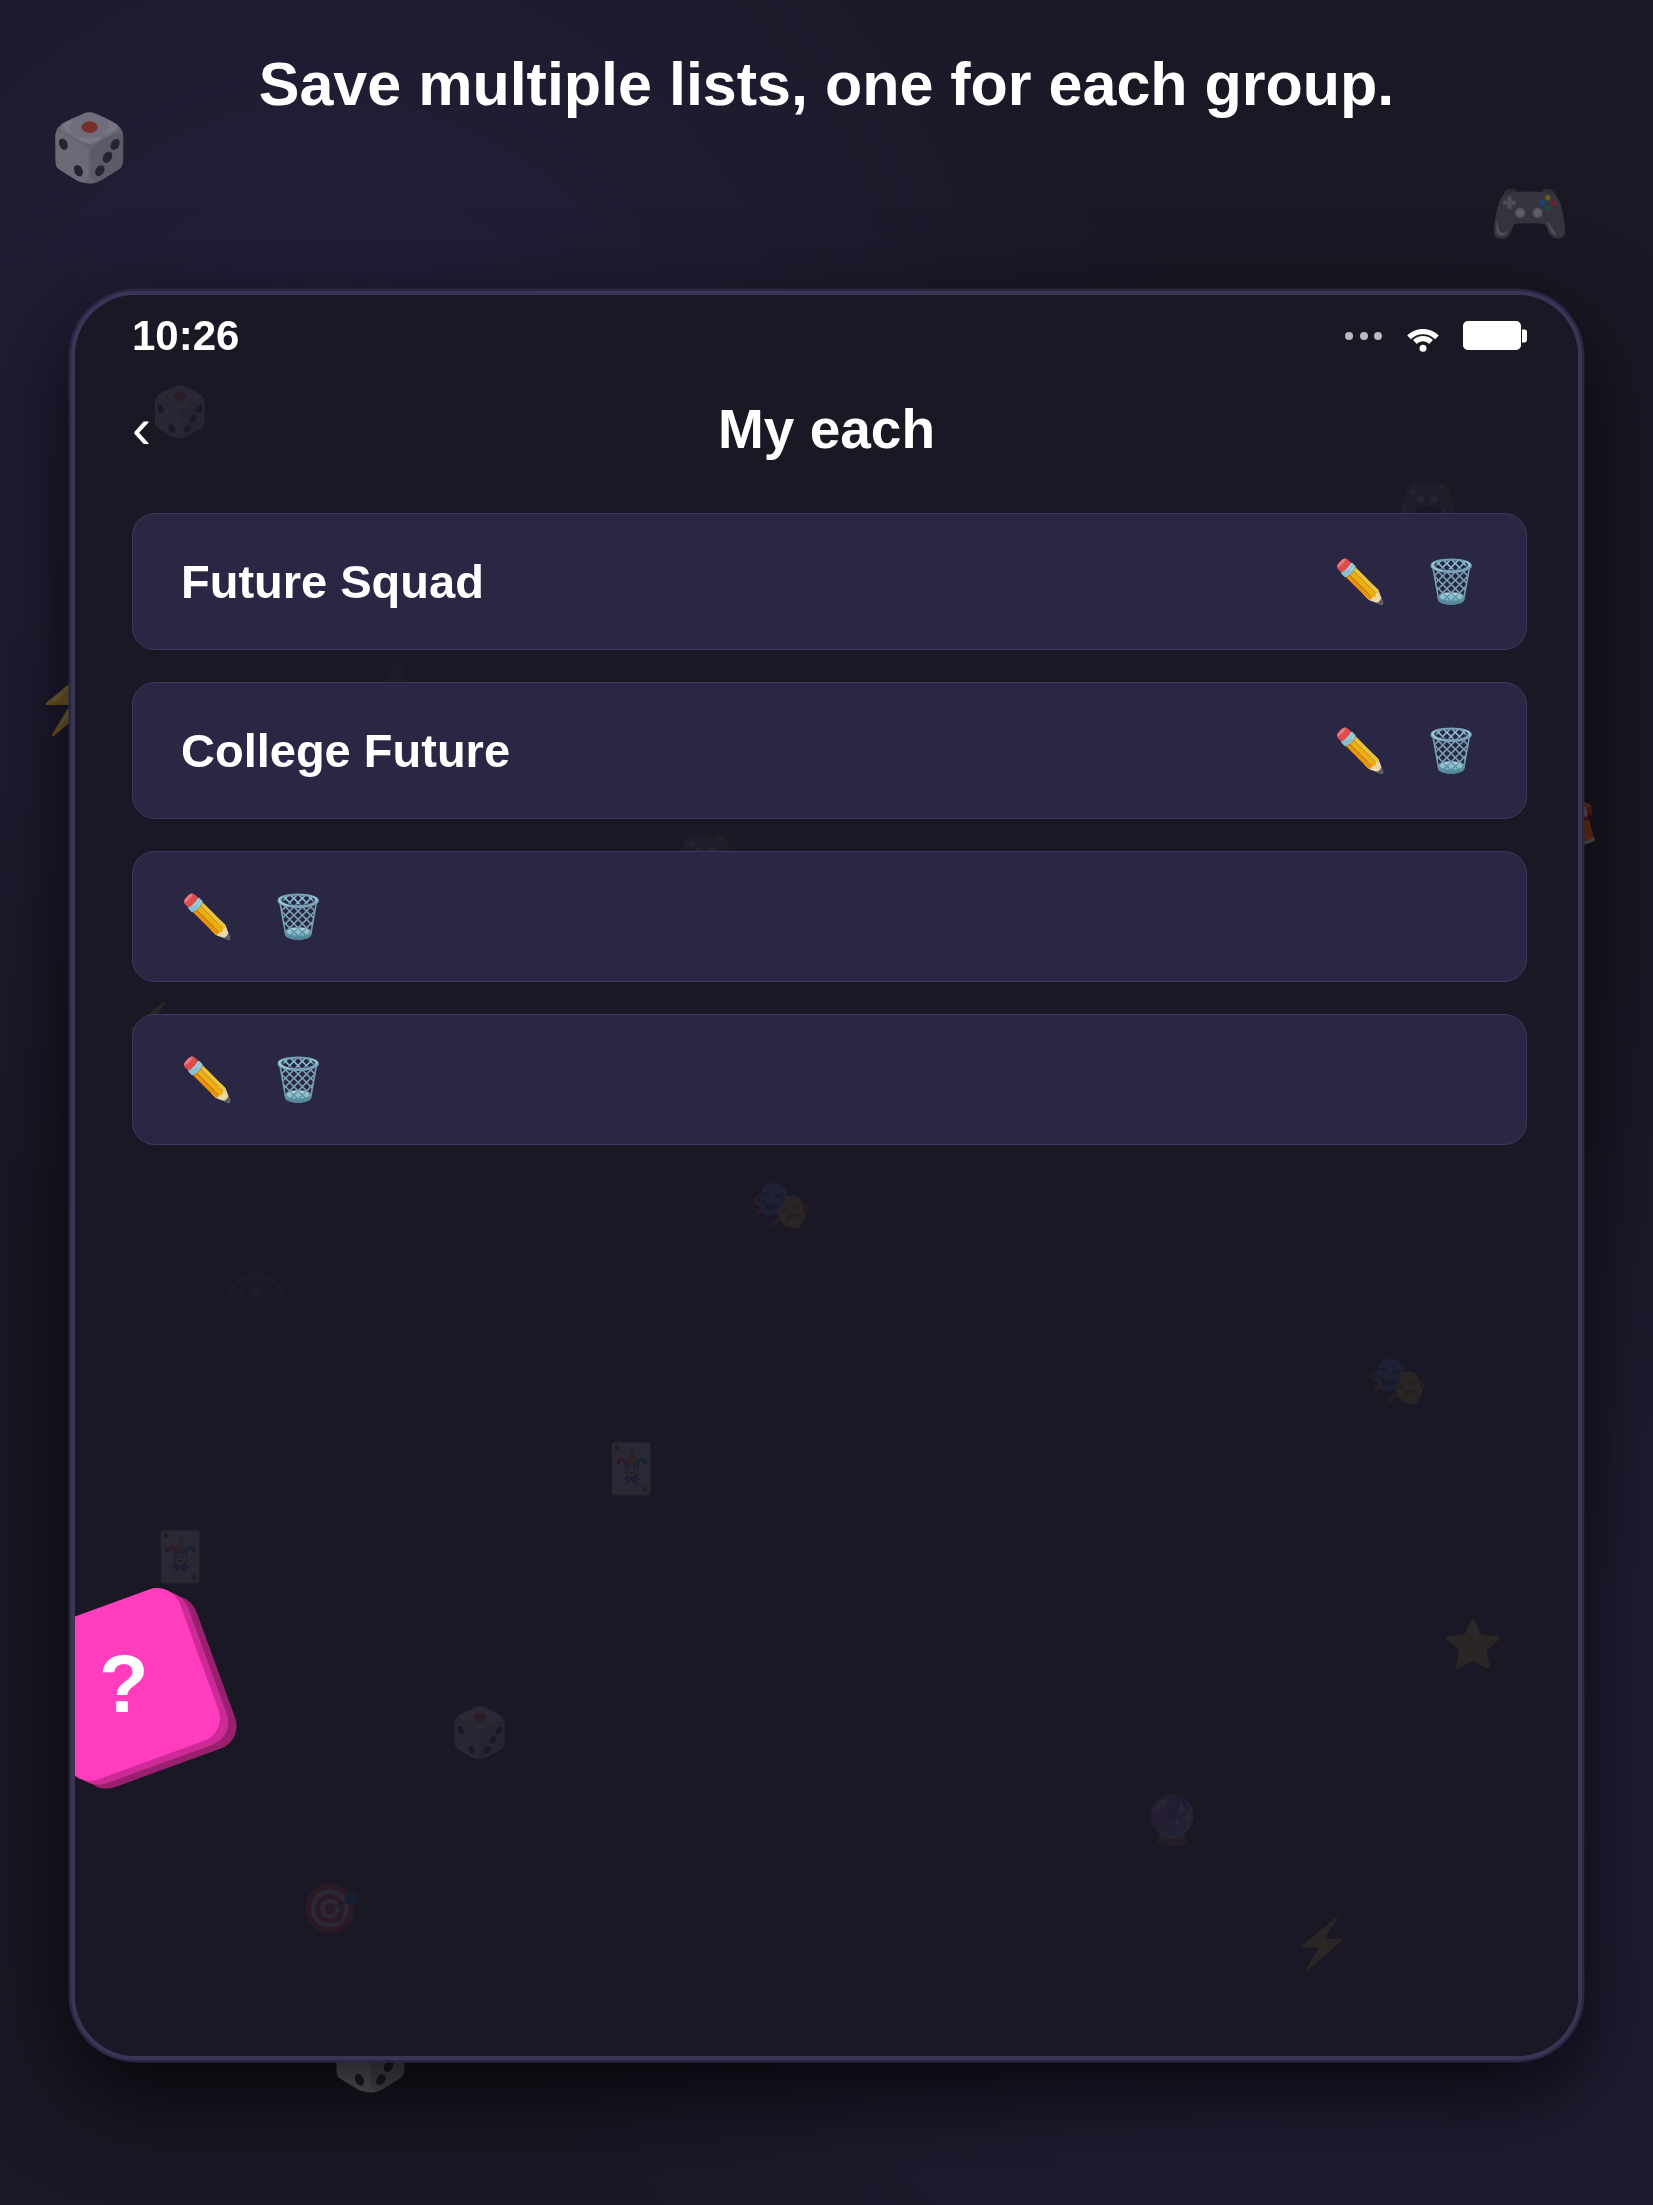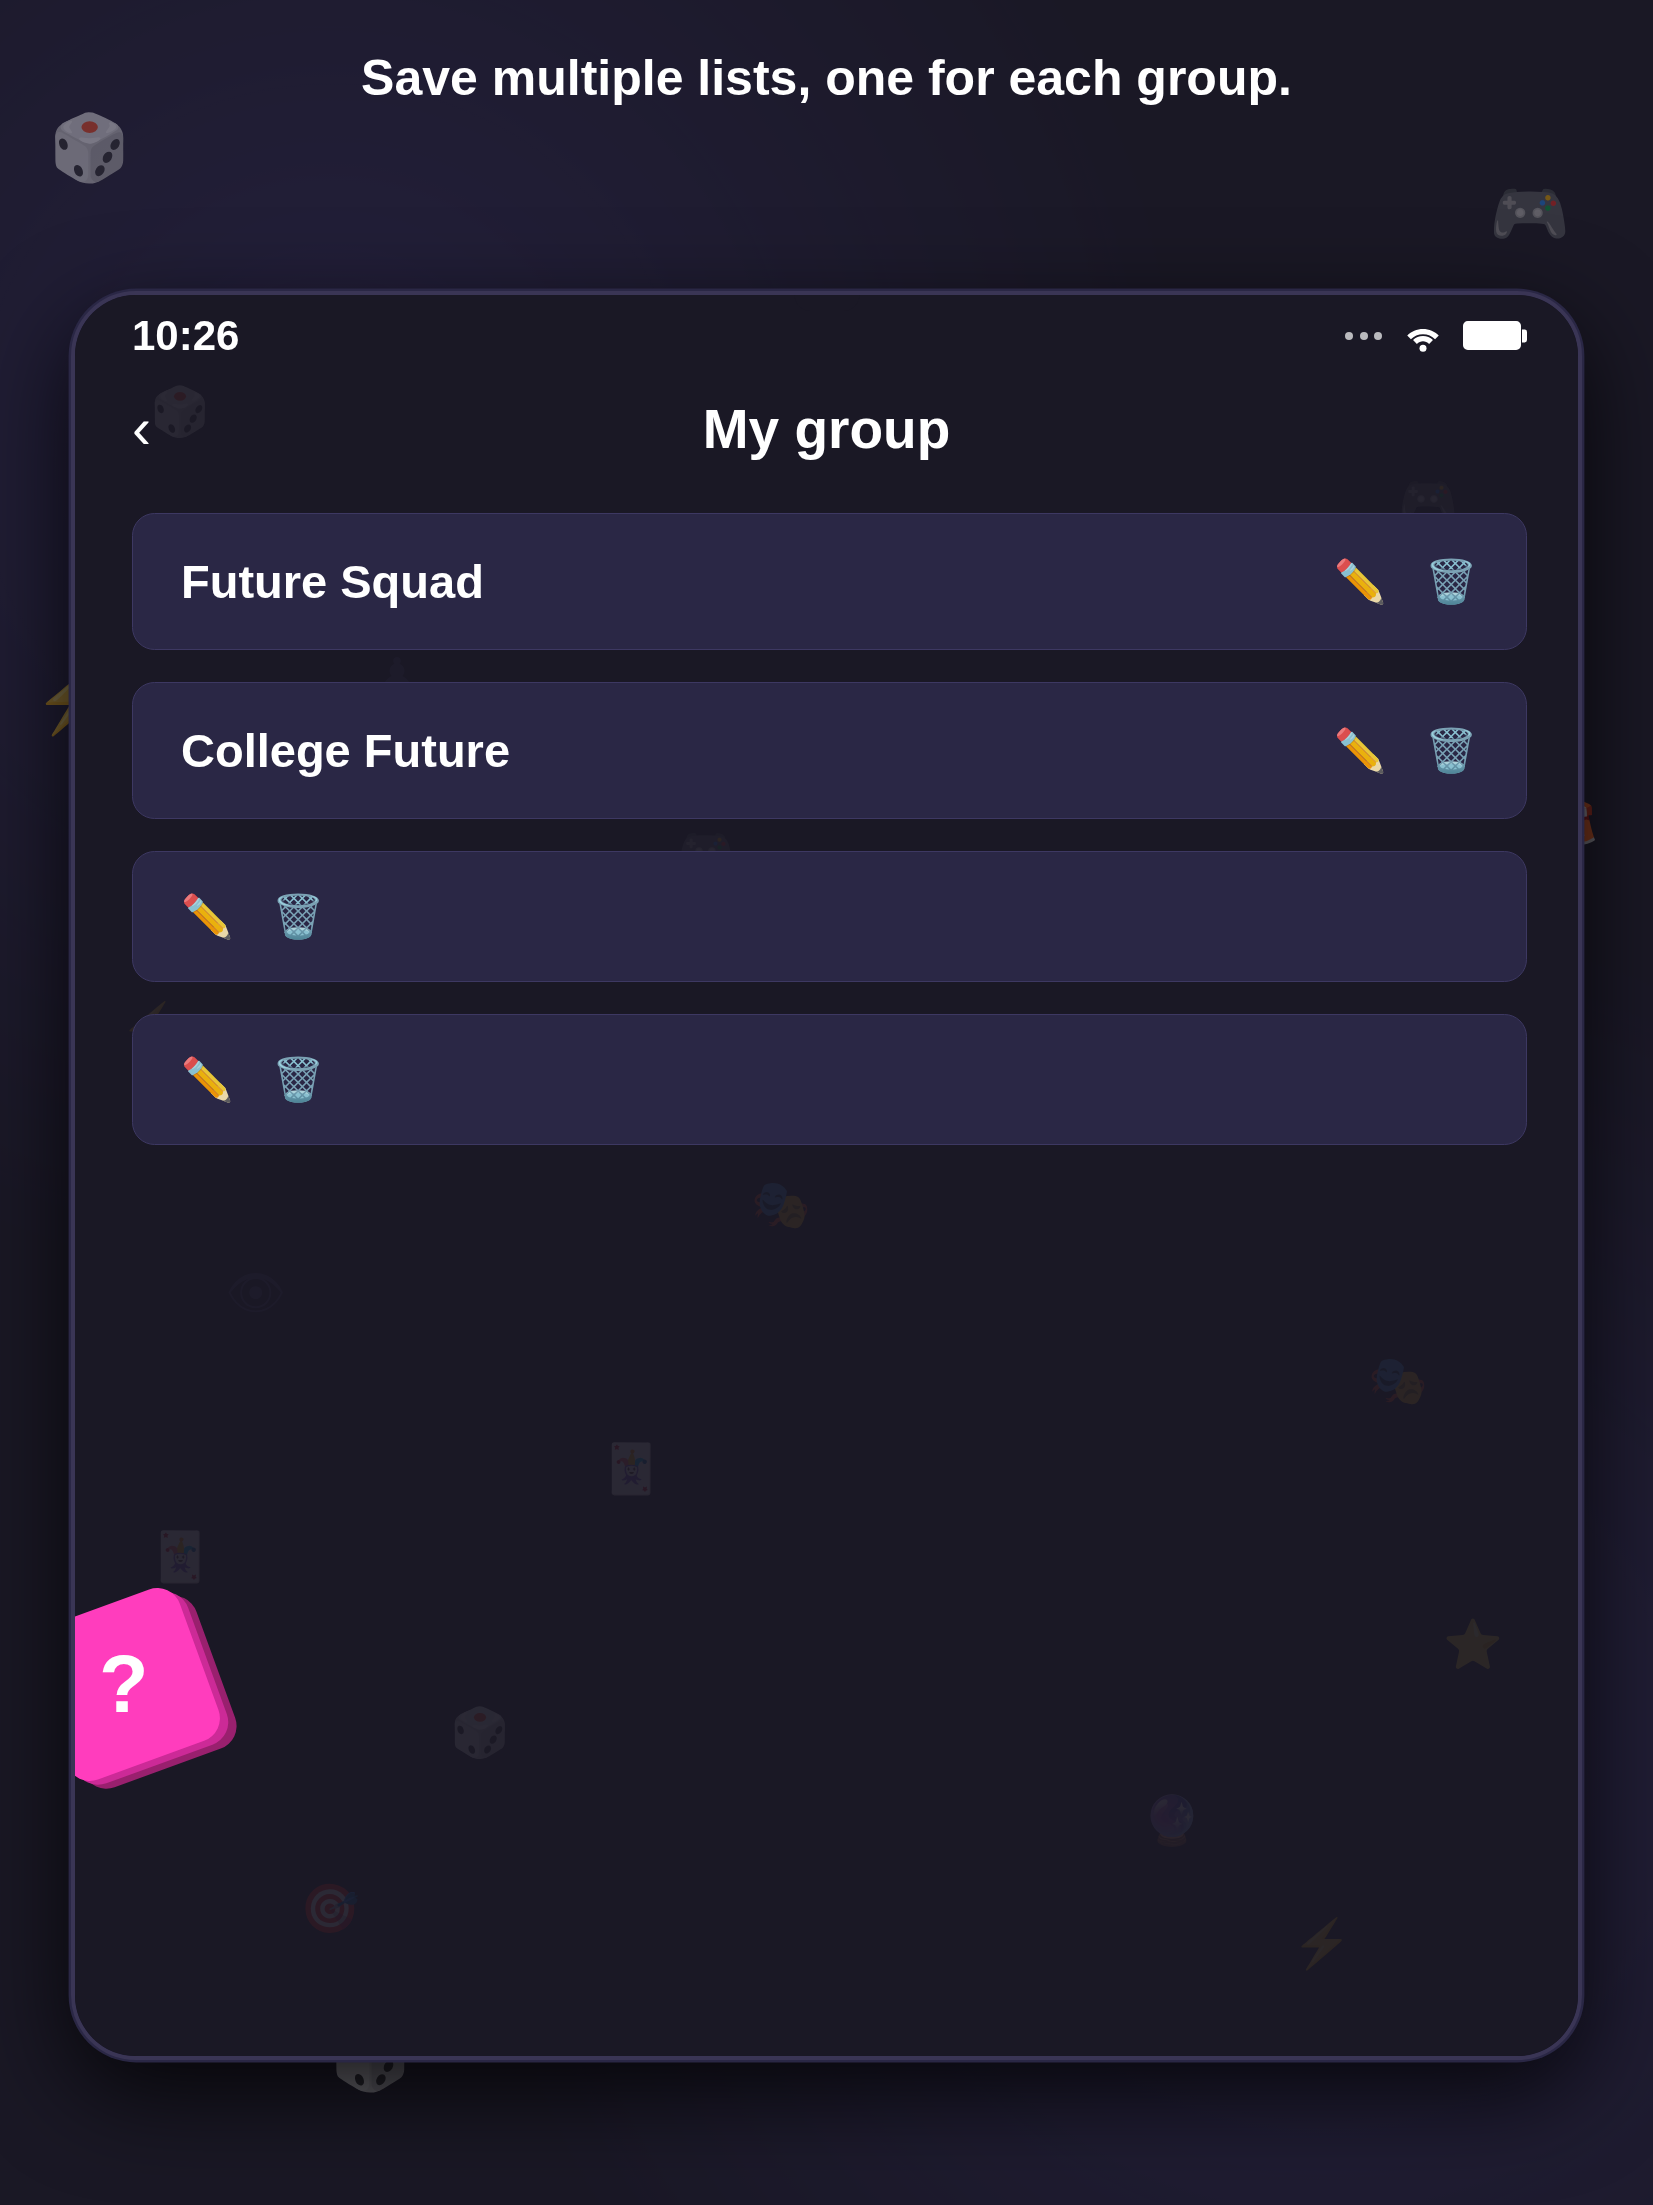--- a/index.html
+++ b/index.html
@@ -39,21 +39,21 @@
     }
 
     
     .header-text {
       position: absolute;
       top: 48px;
       left: 0;
       right: 0;
       text-align: center;
       color: #ffffff;
-      font-size: 50px;
+      font-size: 61px;
       font-weight: 700;
       line-height: 1.2;
       padding: 0 161px;
     }
 
     
     .device {
       position: absolute;
       top: 291px;
       left: 71px;
@@ -336,21 +336,21 @@
             <path d="M12 8c-2.2 0-4.2.9-5.7 2.3L8.5 12.6c1-1 2.2-1.6 3.5-1.6s2.5.6 3.5 1.6l2.2-2.3C16.2 8.9 14.2 8 12 8z"></path>
             <circle cx="12" cy="15" r="2"></circle>
           </svg>
         </div>
         <div class="battery-icon"></div>
       </div>
     </div>
 
     <div class="nav-bar">
       <span class="back-button">‹</span>
-      <span class="nav-title">My group</span>
+      <span class="nav-title">My each</span>
     </div>
 
     <div class="lists-container">
 
       <div class="list-item">
         <span class="list-item-name">Future Squad</span>
         <div class="list-item-actions">
           <span class="action-icon">✏️</span>
           <span class="action-icon">🗑️</span>
         </div>

